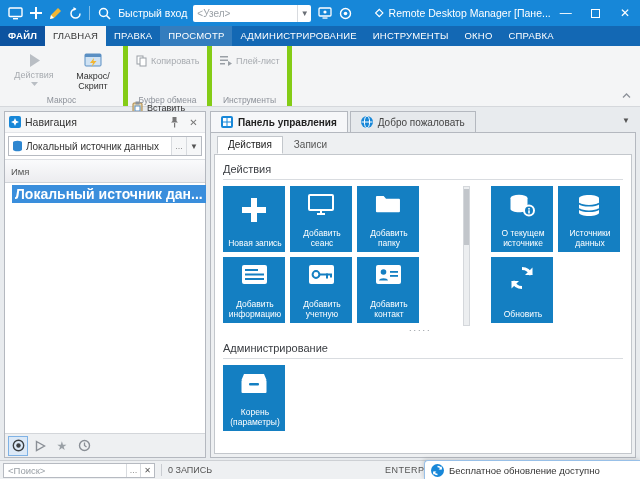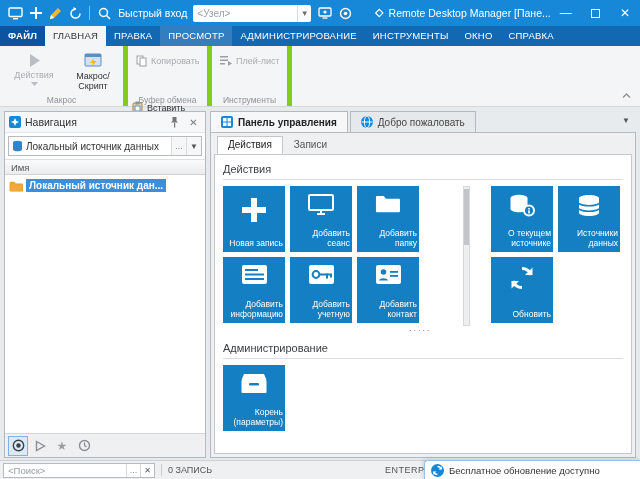--- a/index.html
+++ b/index.html
@@ -43,45 +43,45 @@
   .ribbon-collapse { position:absolute; right:6px; bottom:4px; width:16px; height:14px; display:flex; align-items:center; justify-content:center; cursor:pointer; }
 
   
   .navpanel { position:absolute; left:4px; top:111px; width:202px; height:347px; background:#fff; border:1px solid #b4b8bf; display:flex; flex-direction:column; }
   .nav-header { height:21px; display:flex; align-items:center; gap:4px; padding:0 4px; background:#f6f7f8; border-bottom:1px solid #e3e5e9; }
   .nav-title { font-size:10.5px; color:#333; flex:1; }
   .nav-hbtn { width:15px; height:15px; display:flex; align-items:center; justify-content:center; color:#777; cursor:pointer; font-size:10px; }
   .ds-row { margin:3px; height:20px; border:1px solid #b6bac1; display:flex; align-items:center; background:#fff; }
   .ds-row .ds-text { flex:1; font-size:10px; color:#333; padding-left:3px; white-space:nowrap; overflow:hidden; }
   .ds-btn { width:15px; height:100%; border-left:1px solid #d8dbdf; display:flex; align-items:center; justify-content:center; font-size:8px; color:#555; cursor:pointer; background:#f6f7f8; }
-  .col-header { height:16px; background:linear-gradient(#fafbfc,#ececef); border-top:1px solid #dcdfe3; border-bottom:1px solid #cfd3d8; font-size:9.5px; color:#555; display:flex; align-items:center; padding-left:6px; }
+  .col-header { height:24px; background:linear-gradient(#fafbfc,#ececef); border-top:1px solid #dcdfe3; border-bottom:1px solid #cfd3d8; font-size:9.5px; color:#555; display:flex; align-items:center; padding-left:6px; }
   .tree { flex:1; background:#fff; padding-top:2px; }
   .tree-item { display:flex; align-items:center; gap:3px; padding-left:4px; height:17px; cursor:pointer; }
-  .tree-item .ti-label { background:#3a8edc; color:#fff; font-size:10px; font-weight:bold; padding:1px 3px; white-space:nowrap; }
+  .tree-item .ti-label { background:#3a8edc; color:#fff; font-size:14px; font-weight:bold; padding:1px 3px; white-space:nowrap; }
   .nav-footer { height:24px; background:#eef0f2; border-top:1px solid #d3d6da; display:flex; align-items:center; gap:2px; padding-left:3px; }
   .nf-btn { width:20px; height:20px; display:flex; align-items:center; justify-content:center; cursor:pointer; color:#8a8f96; }
   .nf-btn.selected { background:#dce9f7; border:1px solid #7fb2e5; }
   .star-glyph { font-size:12px; color:#9aa0a6; line-height:1; }
 
   
   .doc-tabs { position:absolute; left:210px; top:111px; right:4px; height:21px; display:flex; align-items:flex-end; }
   .doc-tab { display:flex; align-items:center; gap:5px; font-size:10px; height:21px; padding:0 10px; border:1px solid #b4b8bf; border-bottom:none; margin-right:2px; background:#e6e9ec; color:#444; cursor:pointer; white-space:nowrap; }
   .doc-tab.active { background:#f6f7f9; color:#222; font-weight:bold; }
   .tab-ddl { position:absolute; right:6px; top:5px; font-size:8px; color:#555; cursor:pointer; }
   .main-panel { position:absolute; left:210px; top:132px; right:4px; bottom:21px; background:#eef0f2; border:1px solid #b4b8bf; }
   .subtabs { position:absolute; top:3px; left:6px; display:flex; align-items:flex-end; height:18px; }
   .subtab { font-size:10px; padding:2px 10px 3px; color:#555; cursor:pointer; border:1px solid transparent; }
   .subtab.active { background:#fff; border:1px solid #c3c7cc; border-bottom:1px solid #fff; color:#222; position:relative; z-index:2; }
   .content-box { position:absolute; top:21px; left:3px; right:3px; bottom:3px; background:#fff; border:1px solid #c3c7cc; padding:6px 8px; overflow:hidden; }
   .section-h { font-size:11px; color:#3a3d42; padding:2px 0 4px; border-bottom:1px solid #d9dce0; }
 
   .tiles-area { position:relative; height:150px; margin-top:6px; }
   .tile { position:absolute; width:62px; height:66px; background:#147fc2; color:#fff; cursor:pointer; }
   .tile .ticon { position:absolute; top:8px; left:0; right:0; display:flex; justify-content:center; }
-  .tile .tlabel { position:absolute; bottom:3px; left:4px; right:2px; font-size:8.5px; line-height:1.15; text-align:right; }
+  .tile .tlabel { position:absolute; bottom:3px; left:4px; right:2px; font-size:8.5px; line-height:1.15; text-align:center; }
   .tile.big .ticon { top:10px; }
   .vscroll { position:absolute; left:240px; top:0; width:7px; height:140px; background:#eceef0; border:1px solid #d4d7db; }
   .vscroll .thumb { position:absolute; top:2px; left:0; right:0; height:56px; background:#c2c6cb; }
   .overflow-dots { position:absolute; left:186px; top:137px; font-size:9px; color:#8a8f96; letter-spacing:2px; cursor:pointer; }
   .admin-section { margin-top:4px; }
   .admin-tiles { position:relative; height:70px; margin-top:6px; }
 
   
   .statusbar { position:absolute; left:0; right:0; bottom:0; height:19px; background:#eef0f2; border-top:1px solid #cdd0d4; display:flex; align-items:center; font-size:9px; color:#555; }
   .sb-search { display:flex; align-items:center; width:152px; height:15px; background:#fff; border:1px solid #b6bac1; margin-left:3px; }

